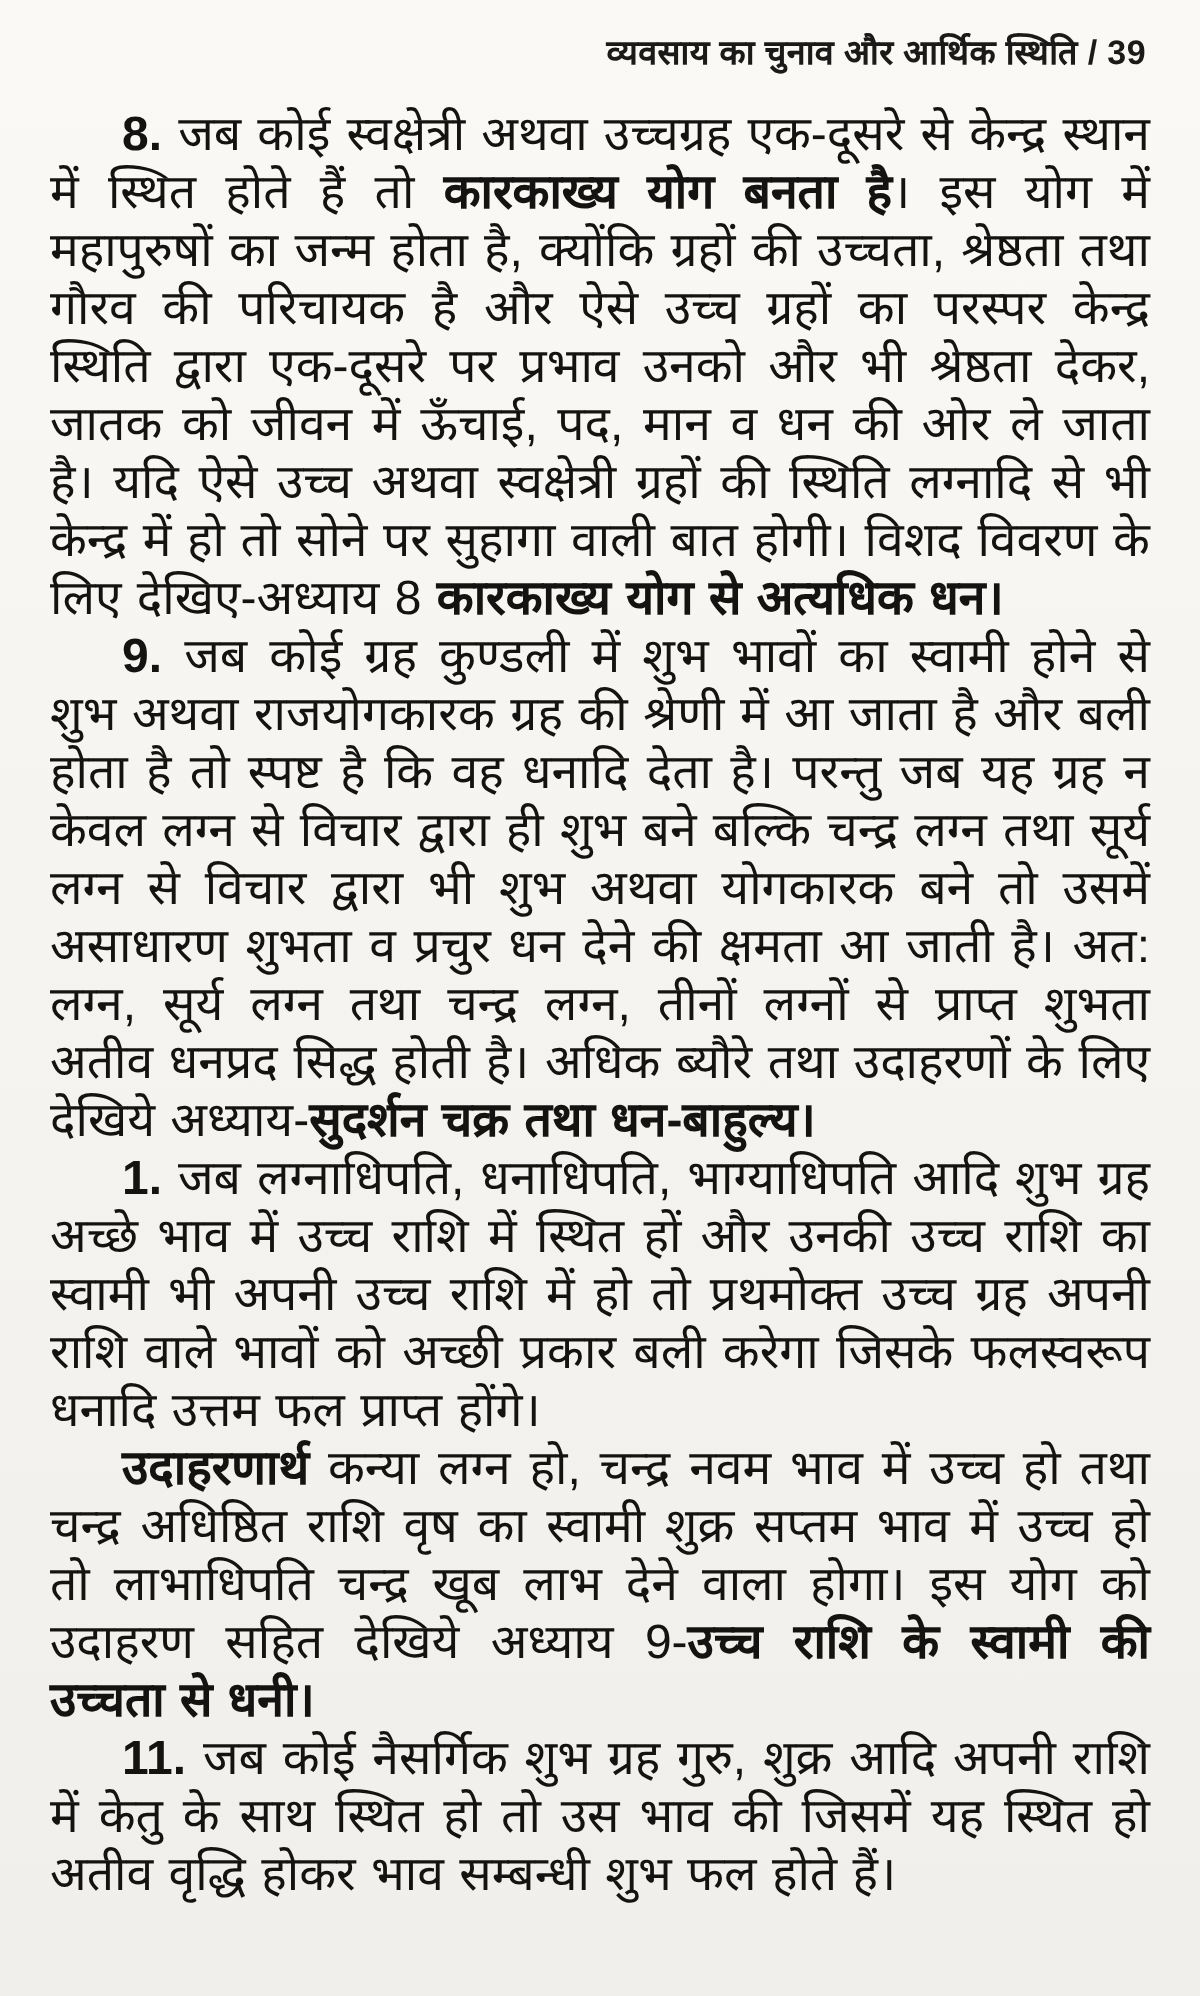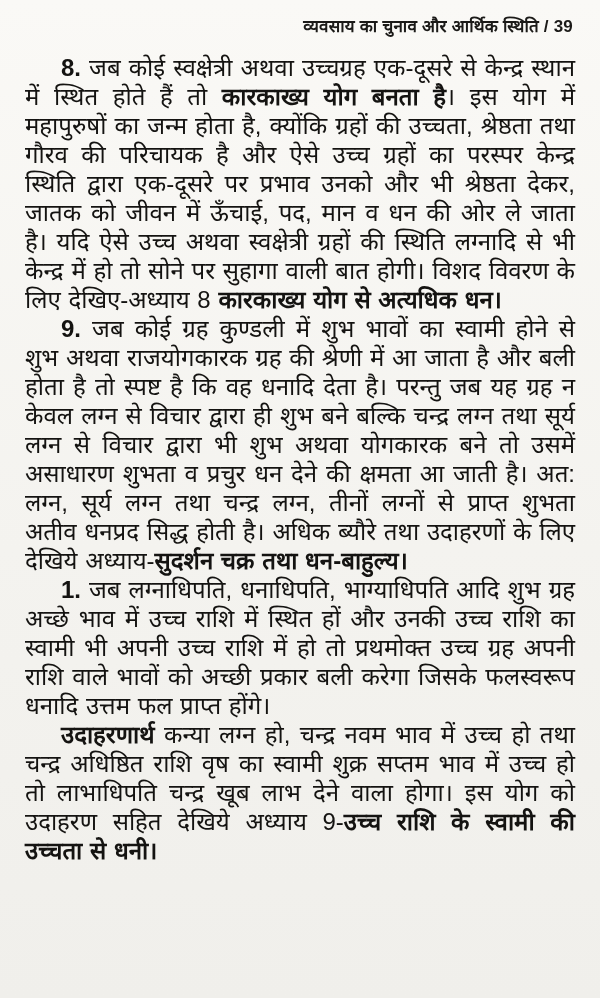--- a/index.html
+++ b/index.html
@@ -47,14 +47,15 @@
 
 <div class="page">
   <header class="running-header">
     <span>व्यवसाय का चुनाव और आर्थिक स्थिति / 39</span>
   </header>
   <main class="body-text" id="body-text">
       <p><span class="b">8.</span><span> जब कोई स्वक्षेत्री अथवा उच्चग्रह एक-दूसरे से केन्द्र स्थान में स्थित होते हैं तो </span><span class="b">कारकाख्य योग बनता है</span><span>। इस योग में महापुरुषों का जन्म होता है, क्योंकि ग्रहों की उच्चता, श्रेष्ठता तथा गौरव की परिचायक है और ऐसे उच्च ग्रहों का परस्पर केन्द्र स्थिति द्वारा एक-दूसरे पर प्रभाव उनको और भी श्रेष्ठता देकर, जातक को जीवन में ऊँचाई, पद, मान व धन की ओर ले जाता है। यदि ऐसे उच्च अथवा स्वक्षेत्री ग्रहों की स्थिति लग्नादि से भी केन्द्र में हो तो सोने पर सुहागा वाली बात होगी। विशद विवरण के लिए देखिए-अध्याय 8 </span><span class="b">कारकाख्य योग से अत्यधिक धन।</span></p>
       <p><span class="b">9.</span><span> जब कोई ग्रह कुण्डली में शुभ भावों का स्वामी होने से शुभ अथवा राजयोगकारक ग्रह की श्रेणी में आ जाता है और बली होता है तो स्पष्ट है कि वह धनादि देता है। परन्तु जब यह ग्रह न केवल लग्न से विचार द्वारा ही शुभ बने बल्कि चन्द्र लग्न तथा सूर्य लग्न से विचार द्वारा भी शुभ अथवा योगकारक बने तो उसमें असाधारण शुभता व प्रचुर धन देने की क्षमता आ जाती है। अत: लग्न, सूर्य लग्न तथा चन्द्र लग्न, तीनों लग्नों से प्राप्त शुभता अतीव धनप्रद सिद्ध होती है। अधिक ब्यौरे तथा उदाहरणों के लिए देखिये अध्याय-</span><span class="b">सुदर्शन चक्र तथा धन-बाहुल्य।</span></p>
       <p><span class="b">1.</span><span> जब लग्नाधिपति, धनाधिपति, भाग्याधिपति आदि शुभ ग्रह अच्छे भाव में उच्च राशि में स्थित हों और उनकी उच्च राशि का स्वामी भी अपनी उच्च राशि में हो तो प्रथमोक्त उच्च ग्रह अपनी राशि वाले भावों को अच्छी प्रकार बली करेगा जिसके फलस्वरूप धनादि उत्तम फल प्राप्त होंगे।</span></p>
       <p><span class="b">उदाहरणार्थ</span><span> कन्या लग्न हो, चन्द्र नवम भाव में उच्च हो तथा चन्द्र अधिष्ठित राशि वृष का स्वामी शुक्र सप्तम भाव में उच्च हो तो लाभाधिपति चन्द्र खूब लाभ देने वाला होगा। इस योग को उदाहरण सहित देखिये अध्याय 9-</span><span class="b">उच्च राशि के स्वामी की उच्चता से धनी।</span></p>
+      <p><span class="b">11.</span><span> जब कोई नैसर्गिक शुभ ग्रह गुरु, शुक्र आदि अपनी राशि में केतु के साथ स्थित हो तो उस भाव की जिसमें यह स्थित हो अतीव वृद्धि होकर भाव सम्बन्धी शुभ फल होते हैं।</span></p>
     </main>
 </div>
 
 </body></html>

